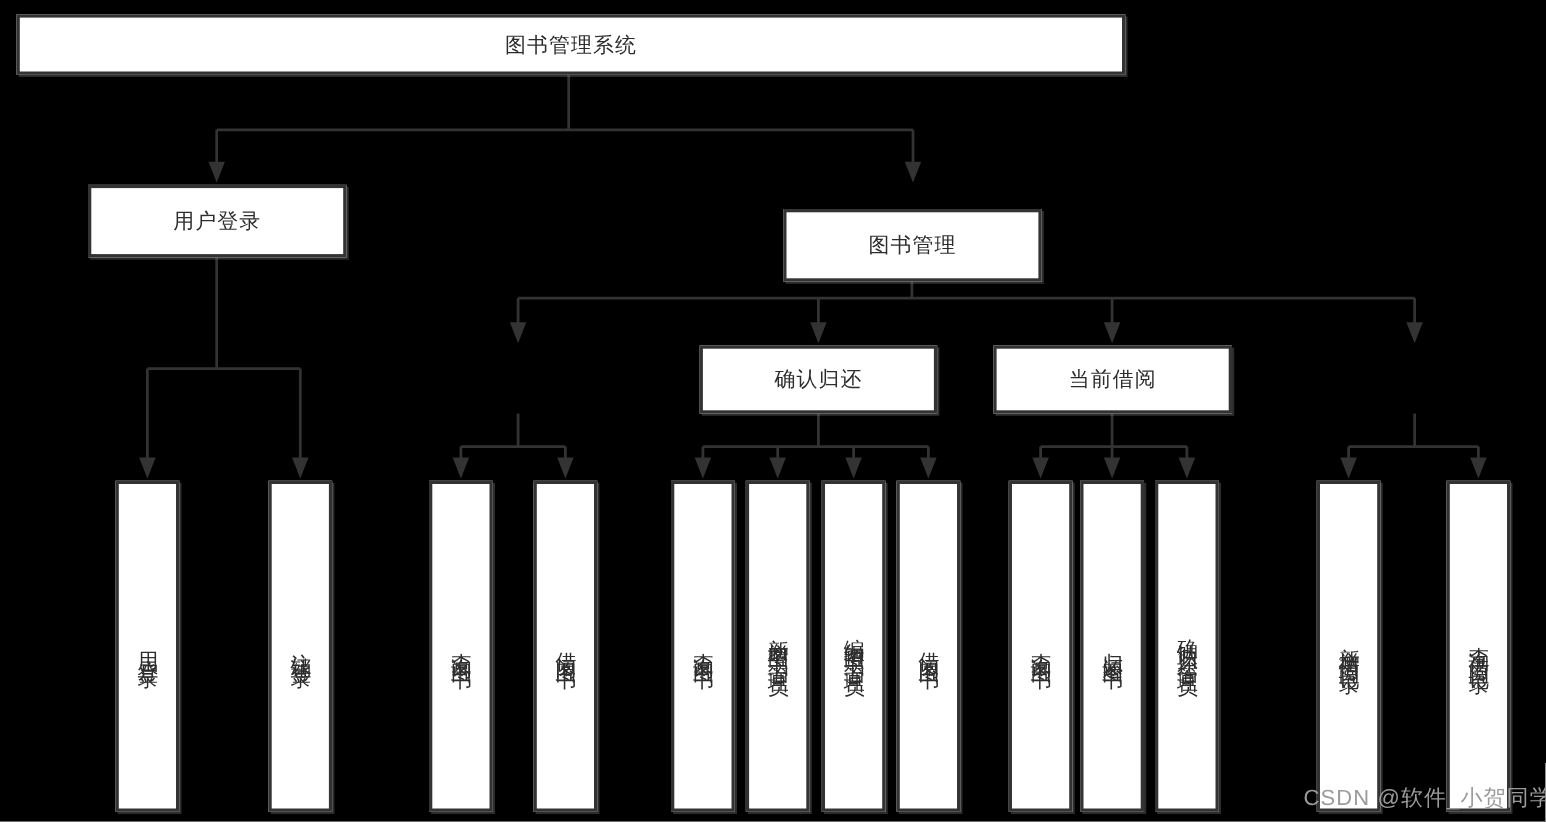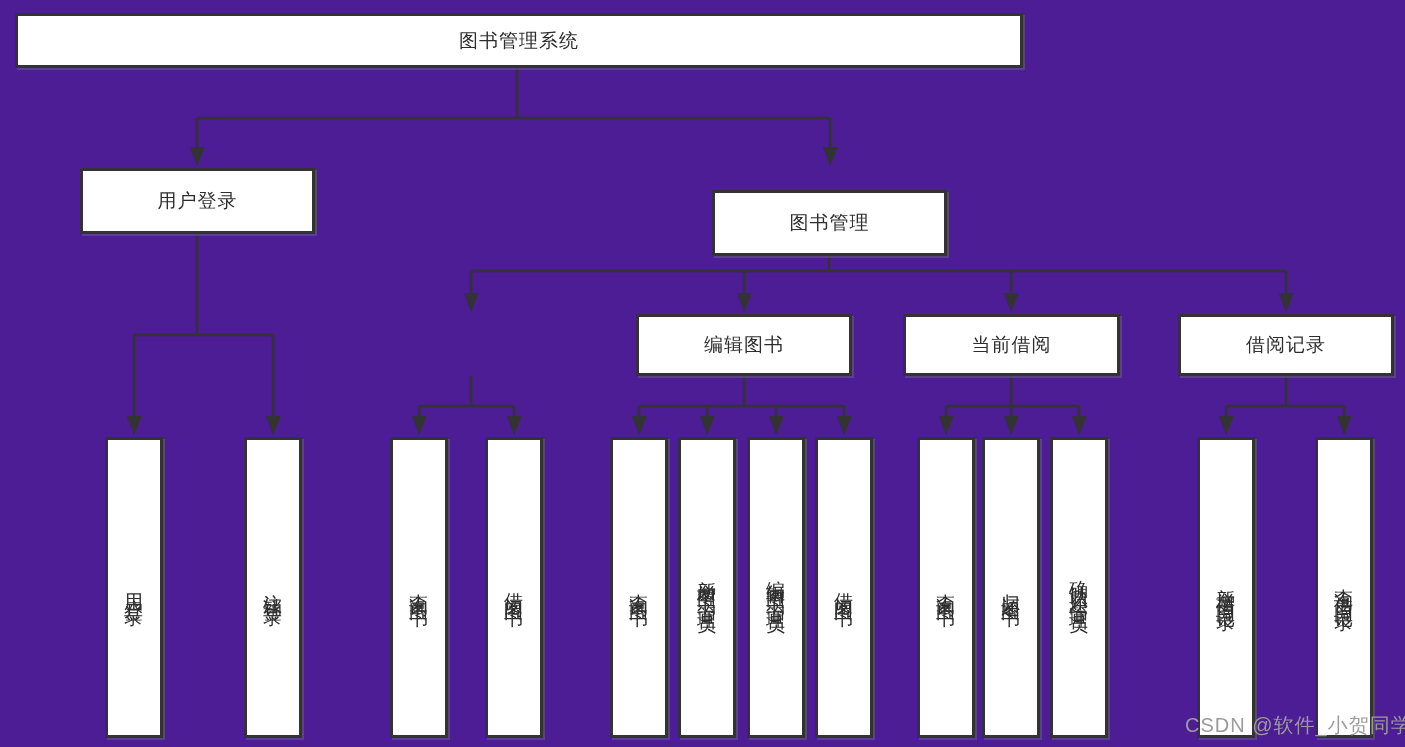--- a/index.html
+++ b/index.html
@@ -1,19 +1,19 @@
 <!DOCTYPE html>
 <html><head>
 <meta charset="utf-8">
 <style>
   html,body{margin:0;padding:0;background:#fff;}
   .canvas{
     position:relative;
     width:1405px;height:747px;
-    background:#4c1d95;
+    background:#000000;
     overflow:hidden;
     font-family:"Liberation Sans", sans-serif;
   }
   .connectors{position:absolute;left:0;top:0;z-index:0;}
   .box{
     position:absolute;
     background:#ffffff;
     border:3px solid #333333;
     box-sizing:border-box;
     display:flex;
@@ -125,27 +125,24 @@
   </div>
 
   <div class="box hbox" style="left:80px;top:168px;width:235px;height:66px;">
     <span>用户登录</span>
   </div>
   <div class="box hbox" style="left:712px;top:168px;width:235px;height:66px;margin-top:22px;">
     <span>图书管理</span>
   </div>
 
   <div class="box hbox" style="left:636px;top:314px;width:216px;height:62px;">
-    <span>编辑图书</span>
+    <span>确认归还</span>
   </div>
   <div class="box hbox" style="left:903px;top:314px;width:217px;height:62px;">
     <span>当前借阅</span>
-  </div>
-  <div class="box hbox" style="left:1178px;top:314px;width:216px;height:62px;">
-    <span>借阅记录</span>
   </div>
 
   <div class="box leaf" style="left:105px;top:437px;width:58px;height:301px;">
     <span class="vtext">用户登录</span>
   </div>
   <div class="box leaf" style="left:244px;top:437px;width:58px;height:301px;">
     <span class="vtext">注销登录</span>
   </div>
 
   <div class="box leaf" style="left:390px;top:437px;width:58px;height:301px;">

